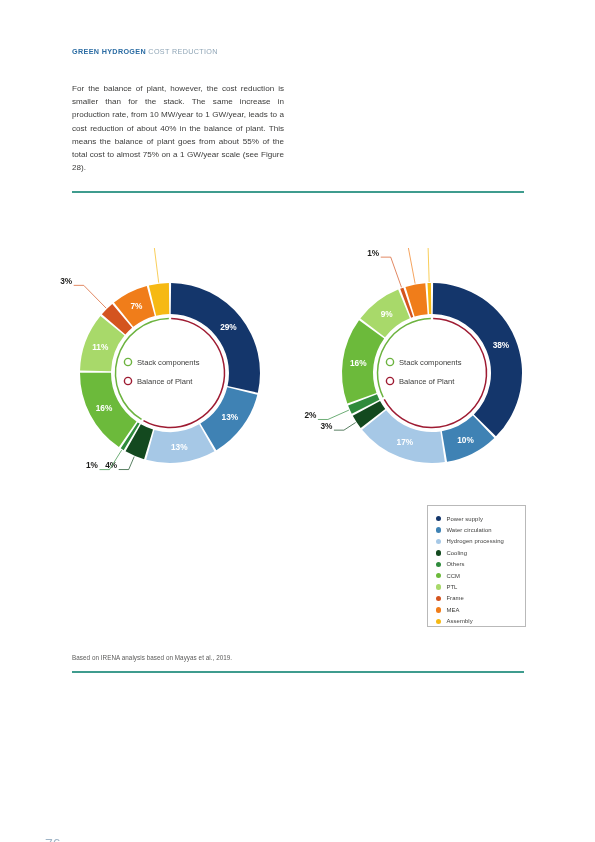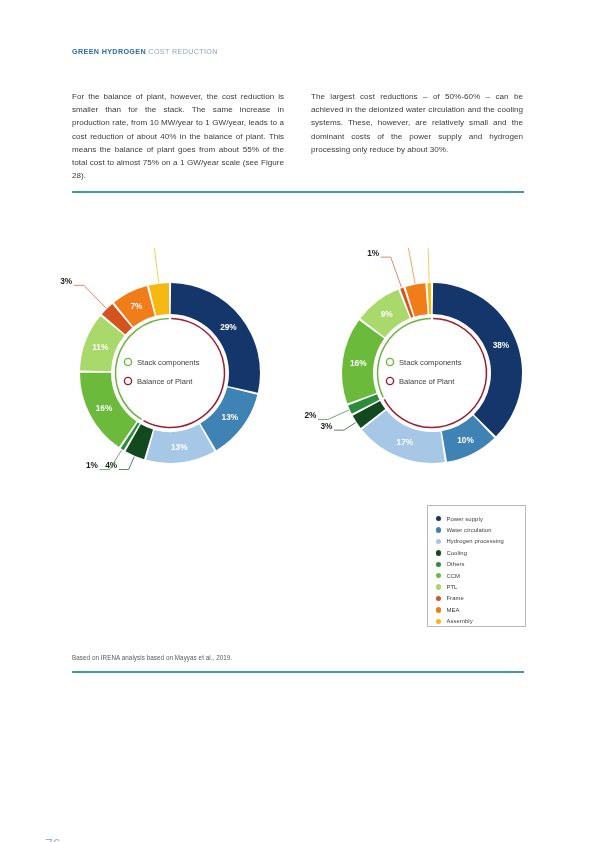--- a/index.html
+++ b/index.html
@@ -42,21 +42,20 @@
   }
 
   
   .cols {
     position: absolute;
     left: 72px;
     top: 82px;
     width: 452px;
     display: flex;
     gap: 27px;
-    margin-top: 8px;
   }
   .col {
     width: 212px;
     font-size: 8.1px;
     line-height: 13.2px;
     text-align: justify;
     color: #3c3c3b;
   }
 
   
@@ -168,21 +167,20 @@
 
 <div class="page">
 
   <div class="runhead">
     <span class="brand">GREEN HYDROGEN</span>
     <span class="sub">COST REDUCTION</span>
   </div>
 
   <div class="cols">
     <div class="col">For the balance of plant, however, the cost reduction is smaller than for the stack. The same increase in production rate, from 10 MW/year to 1 GW/year, leads to a cost reduction of about 40% in the balance of plant. This means the balance of plant goes from about 55% of the total cost to almost 75% on a 1 GW/year scale (see Figure 28).</div>
-    <div class="col">The largest cost reductions – of 50%-60% – can be achieved in the deionized water circulation and the cooling systems. These, however, are relatively small and the dominant costs of the power supply and hydrogen processing only reduce by about 30%.</div>
   </div>
 
   <div class="rule rule-caption-top"></div>
 
 
   <div class="figure">
     <svg id="charts-svg" width="480" height="400" viewBox="0 0 480 400">
         <g>
           <path d="M111.09953007517227,35.00671673055932A90,90 0 0 1 197.80971889236923,144.73457037898456L167.5641490516643,137.93710724844544A59,59 0 0 0 110.7208030492796,66.00440319003334Z" fill="#14366b"></path>
           <path d="M197.301348254703,146.87406210357526A90,90 0 0 1 156.3494273670024,202.14745998897806L140.38462460725714,175.5744459927745A59,59 0 0 0 167.23088385586084,139.33966293456598Z" fill="#3f82b4"></path>

